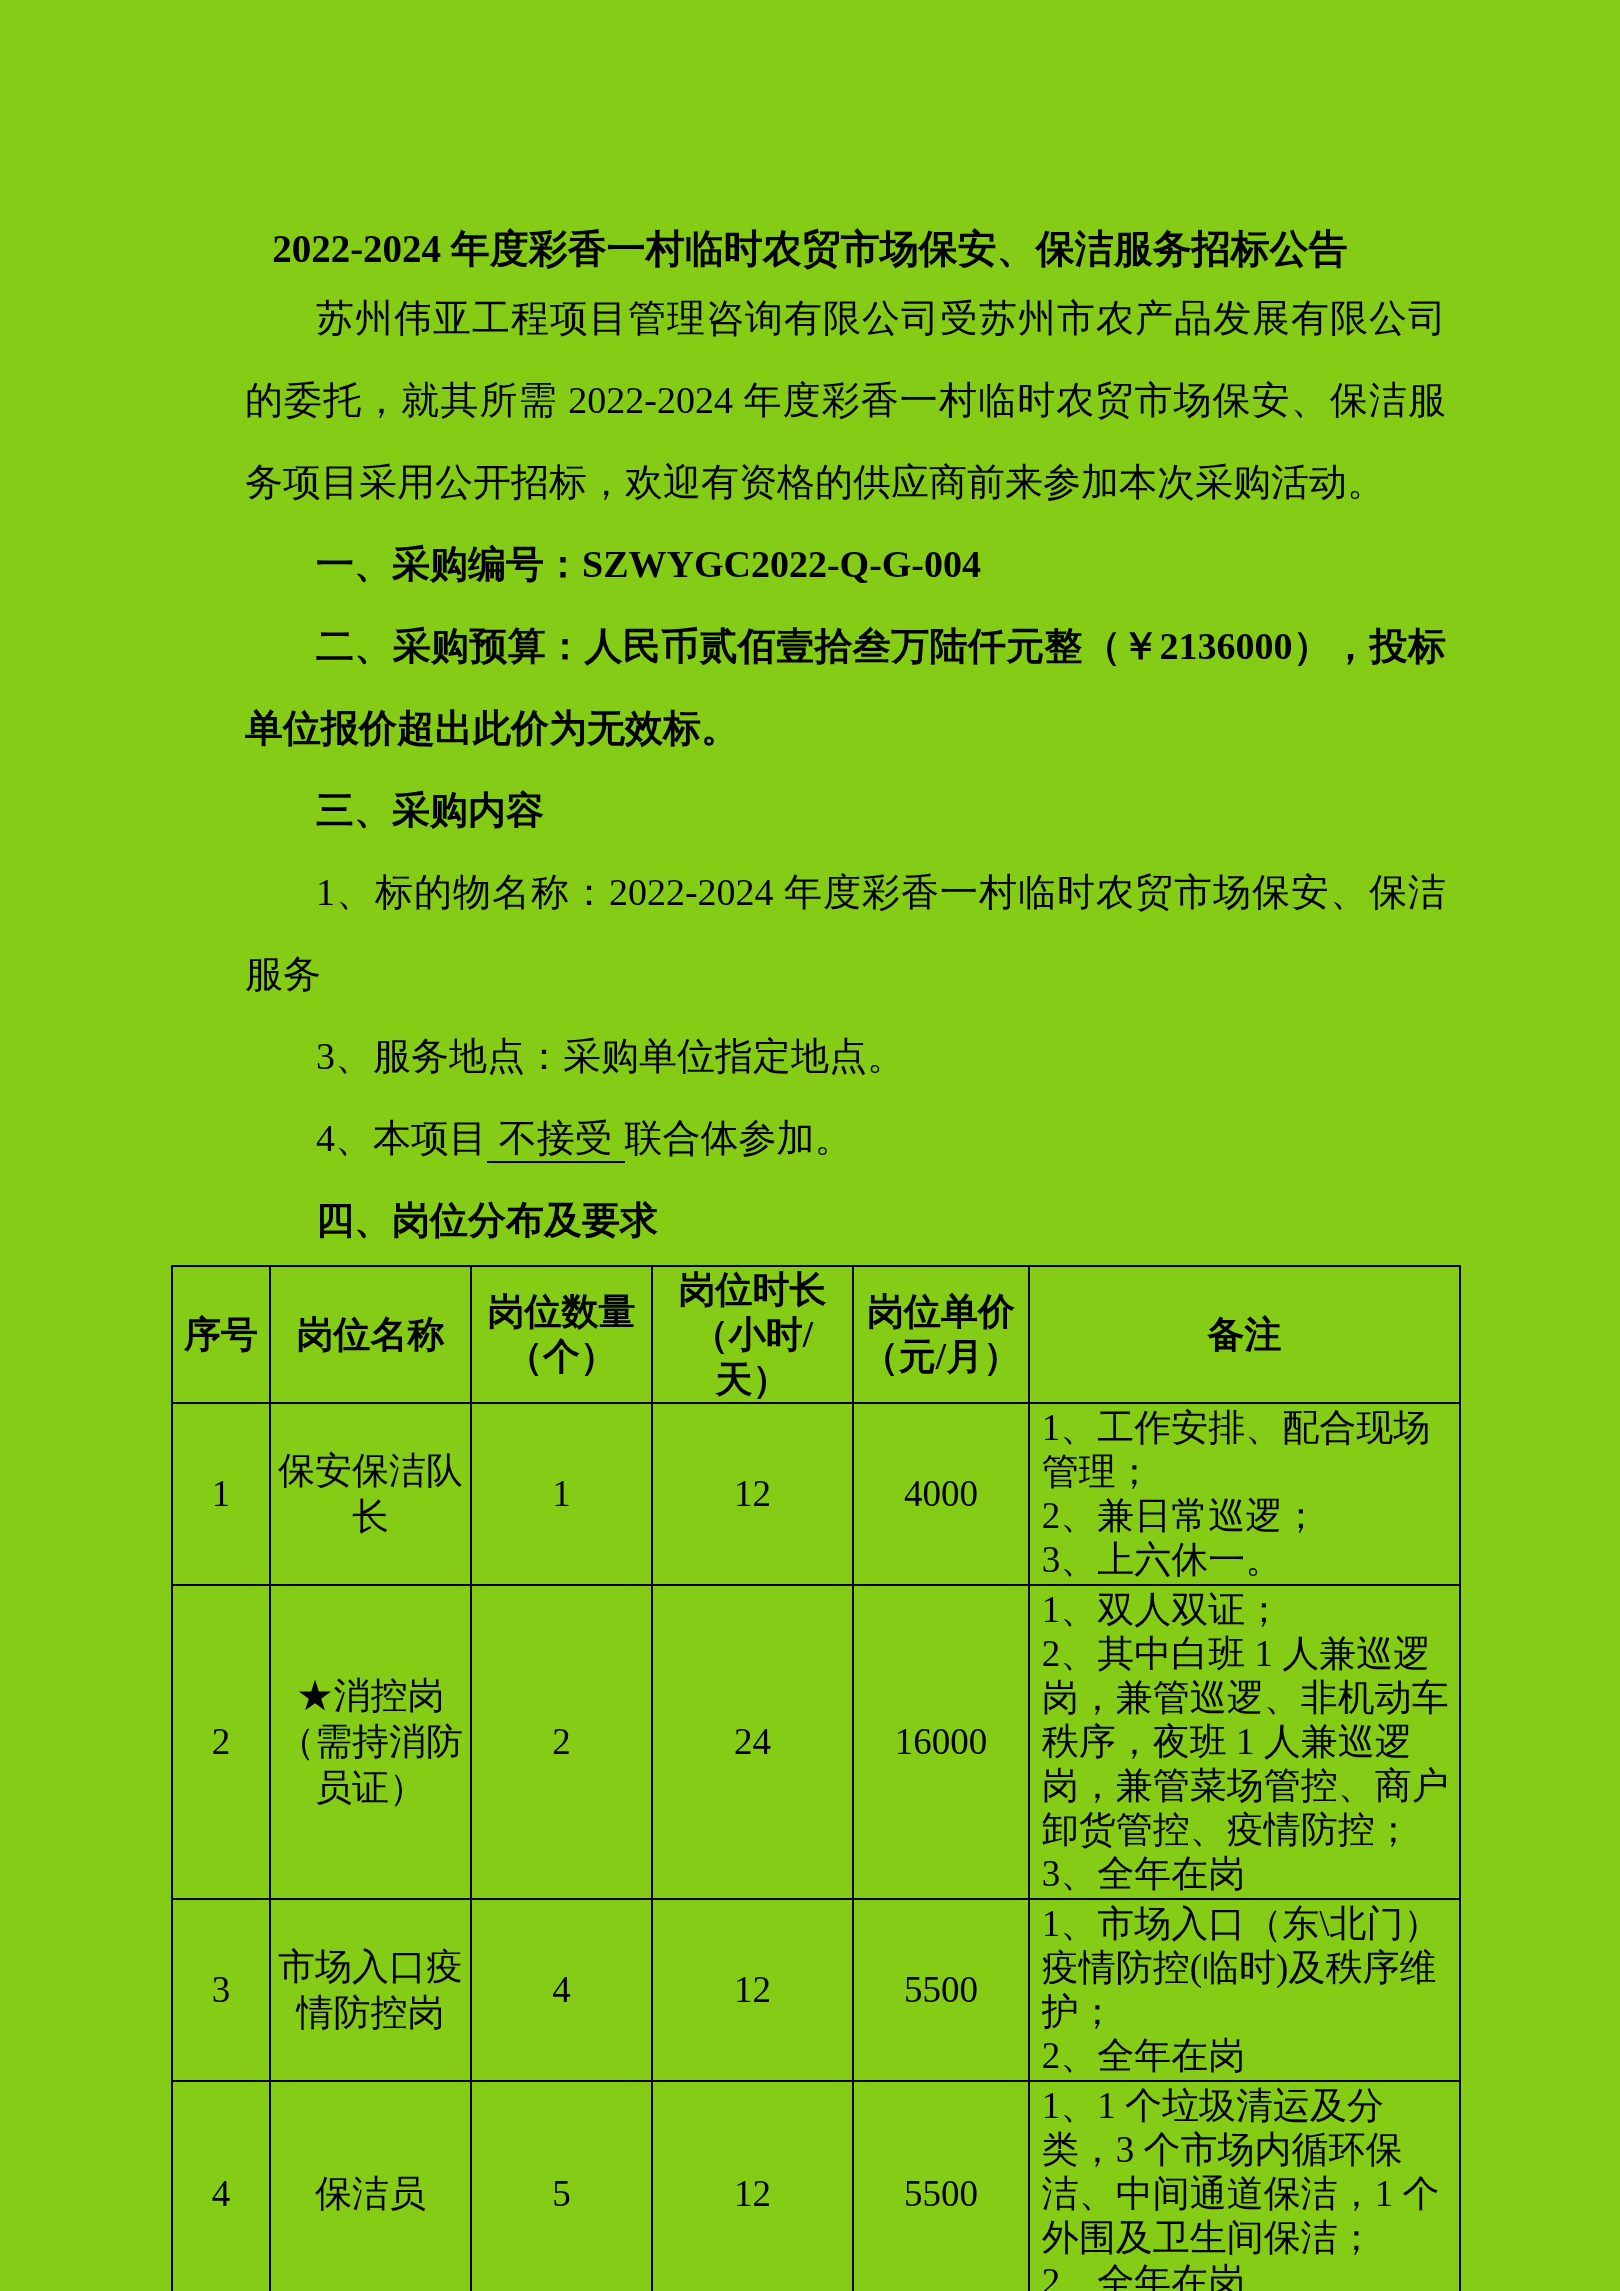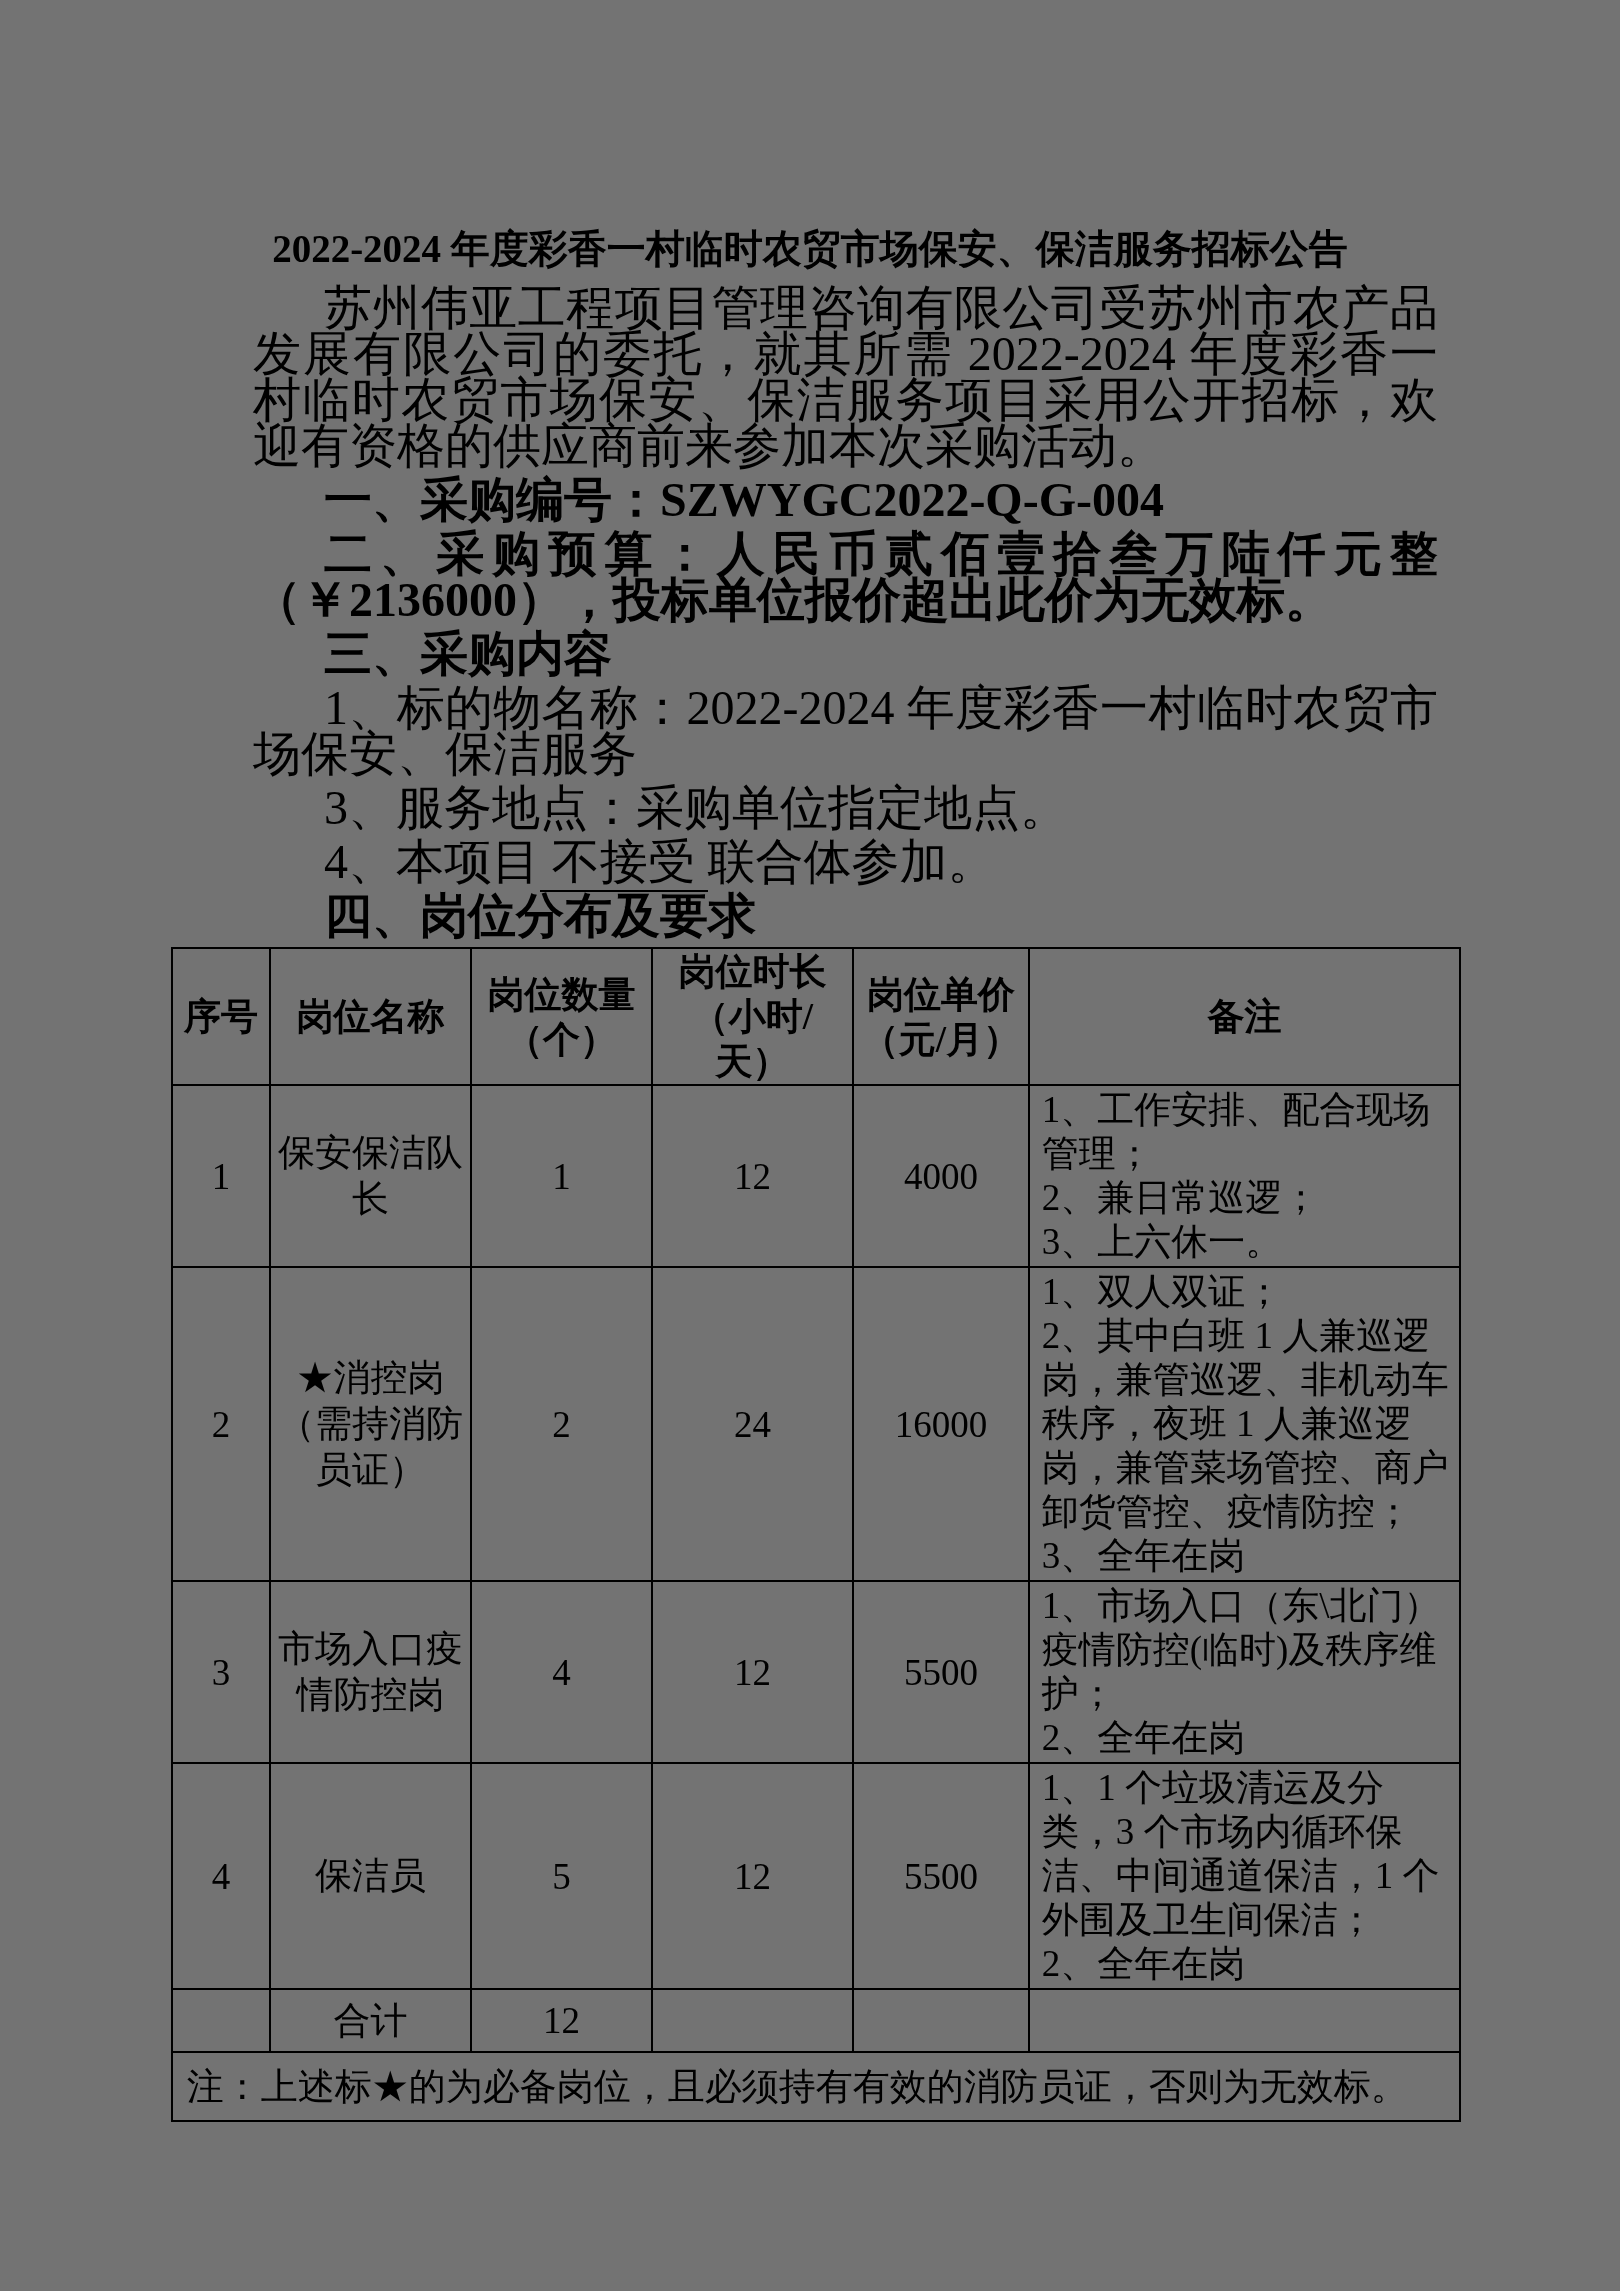--- a/index.html
+++ b/index.html
@@ -10,38 +10,38 @@
   body {
     width: 1620px;
     height: 2292px;
     font-family: "Liberation Serif", "DejaVu Serif", serif;
     color: #000000;
   }
   .page {
     position: relative;
     width: 1620px;
     height: 2292px;
-    background: #737373;
+    background: #84cc16;
     overflow: hidden;
   }
   .doc-title {
     margin: 220px 0 0 0;
     text-align: center;
     font-weight: bold;
     font-size: 39px;
     line-height: 57px;
   }
   .body-text {
     margin-left: 245px;
     width: 1201px;
   }
   p.docline {
-    margin: 8px;
-    font-size: 48px;
-    line-height: 46px;
+    margin: 0;
+    font-size: 38px;
+    line-height: 82px;
     text-align: justify;
     text-indent: 71px;
   }
   p.bold {
     font-weight: bold;
   }
   .underline {
     border-bottom: 2.9px solid #000000;
     padding: 0 11.8px 2px 11.8px;
   }

